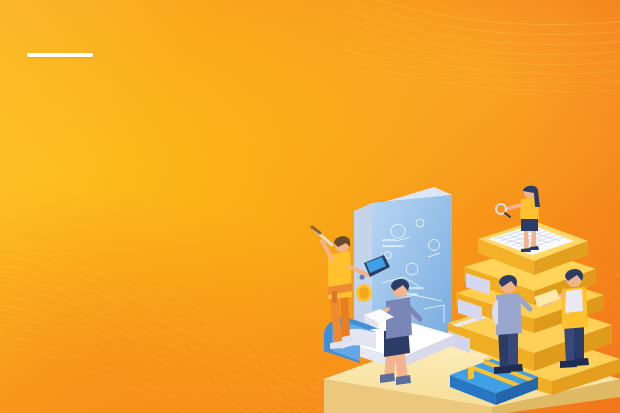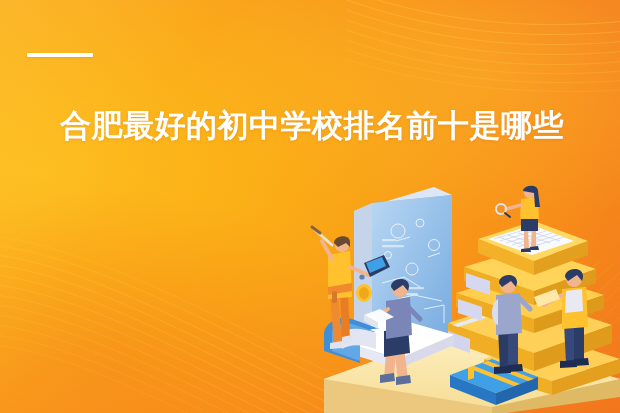--- a/index.html
+++ b/index.html
@@ -102,21 +102,20 @@
         <path d="M38 184 C 108 146 168 82 248 10" opacity=".32"></path>
         <path d="M50 188 C 120 150 180 86 260 14" opacity=".29"></path>
         <path d="M62 192 C 132 154 192 90 272 18" opacity=".26"></path>
         <path d="M-22 160 C 48 124 108 60 188 -12" opacity=".34"></path>
       </g>
     </svg>
   </div>
 
   <div id="rule"></div>
 
-  <h1 id="title">合肥最好的初中学校排名前十是哪些</h1>
 
   <div id="art">
     <svg viewBox="0 0 322 232" xmlns="http://www.w3.org/2000/svg">
       <defs>
         <linearGradient id="gScreen" x1="0" y1="0" x2="1" y2="1">
           <stop offset="0" stop-color="#BFDCF5"></stop>
           <stop offset="1" stop-color="#6FA6DE"></stop>
         </linearGradient>
         <linearGradient id="gBase" x1="0" y1="0" x2="0" y2="1">
           <stop offset="0" stop-color="#FDEFC0"></stop>

